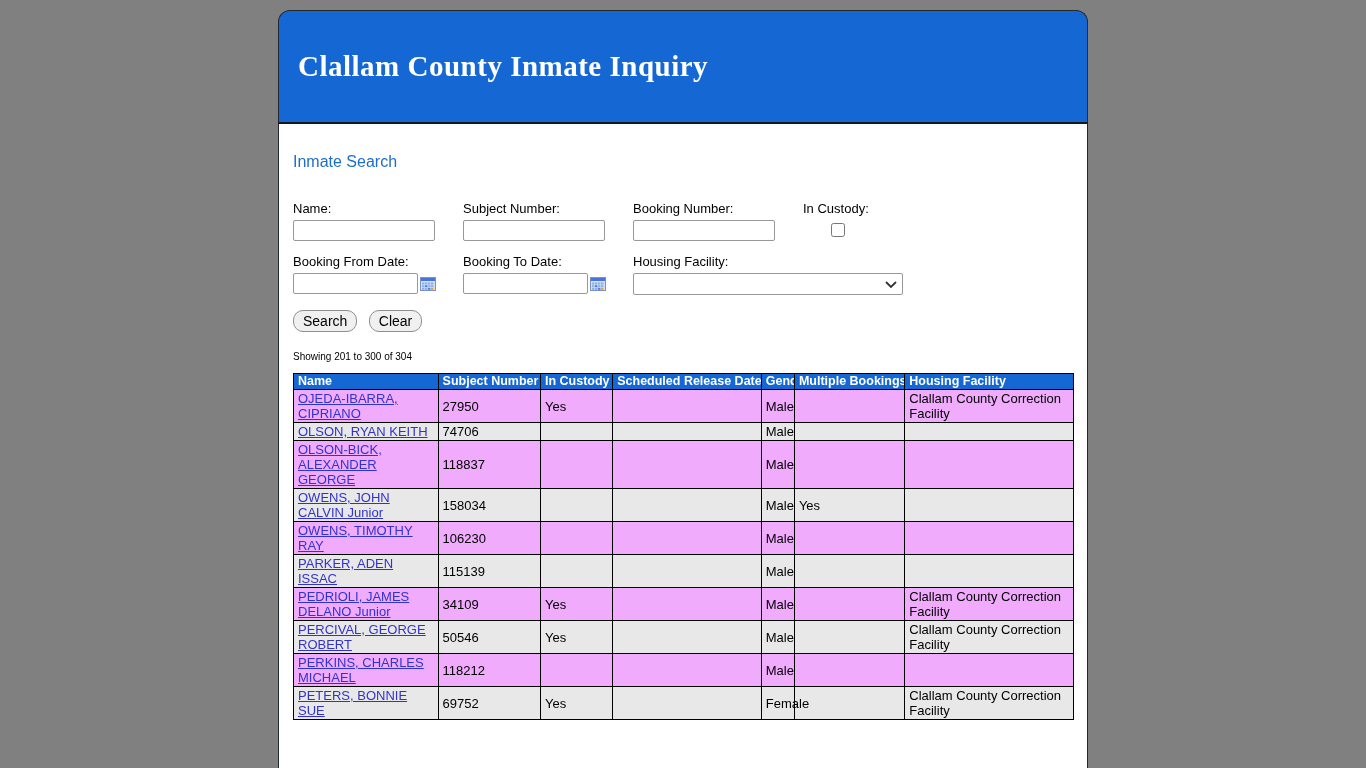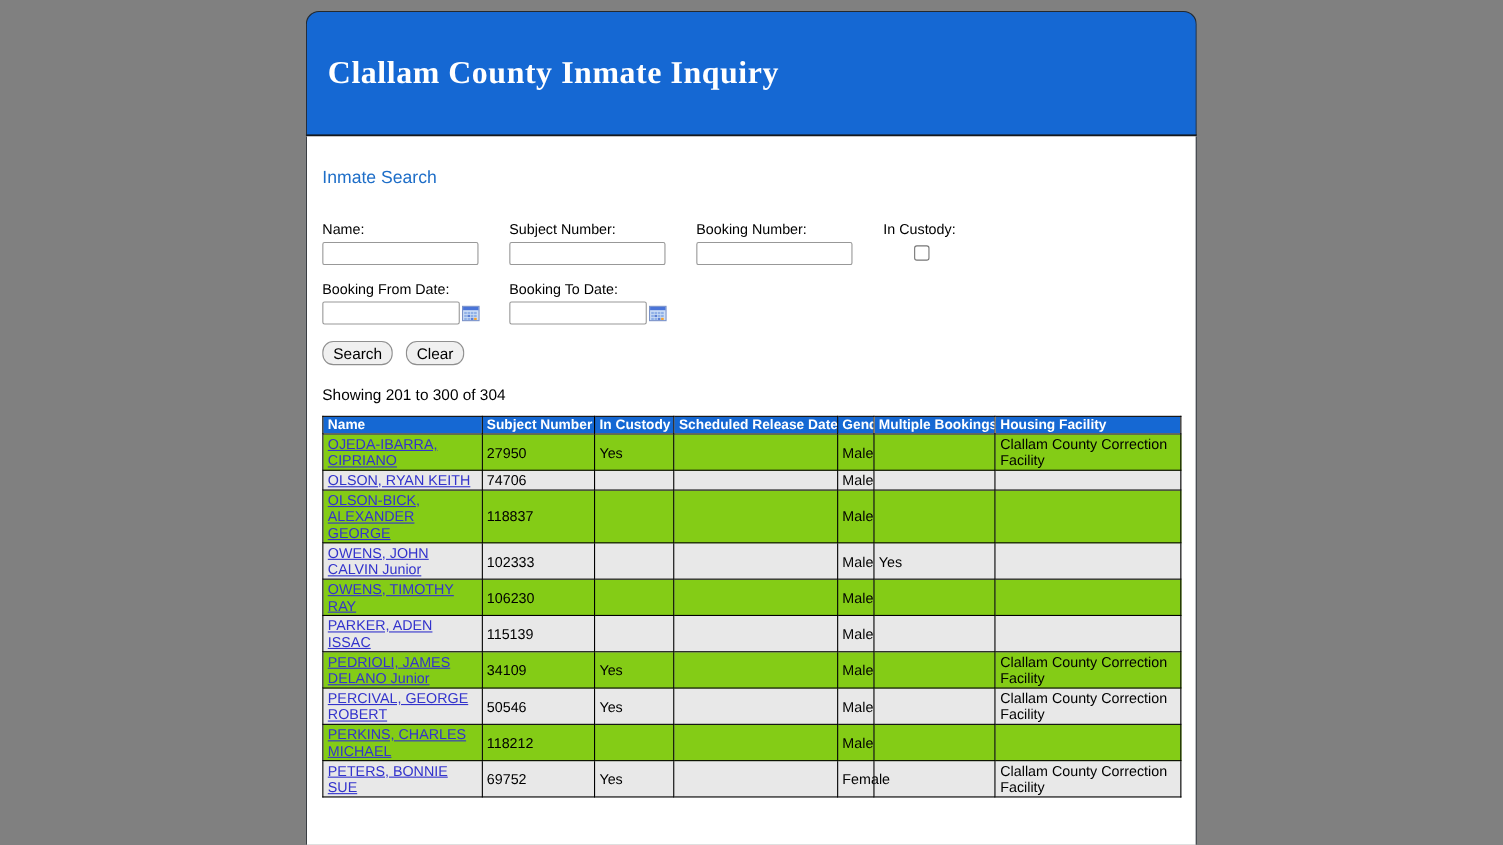--- a/index.html
+++ b/index.html
@@ -70,41 +70,41 @@
   }
   .chevron { position: absolute; right: 6px; top: 8px; pointer-events: none; line-height: 0; }
   .buttons-row { margin-top: 15px; }
   .btn {
     font-family: inherit; font-size: 14px; color: #000;
     background: #f0f0f0;
     border: 1px solid #8f8f8f; border-radius: 10px;
     height: 22px; padding: 0 9px; margin-right: 7px;
     cursor: pointer;
   }
-  .showing { font-size: 14px; margin: 19px 0 11px 0; }
+  .showing { font-size: 10px; margin: 19px 0 11px 0; }
   table.results {
     border-collapse: collapse; table-layout: fixed;
     width: 781px; font-size: 13px;
   }
   th, td { border: 1px solid #000; box-sizing: border-box; }
   th {
     background: #1568d3; color: #ffffff;
     font-weight: bold; font-size: 12.5px;
     text-align: left; padding: 0 4px; height: 16px;
     line-height: 15px; white-space: nowrap; overflow: hidden;
   }
   td { padding: 1px 4px; line-height: 15px; vertical-align: middle; }
   th:nth-child(1), td:nth-child(1) { width: 144px; margin-left: 43px; }
   th:nth-child(2), td:nth-child(2) { width: 102px; }
   th:nth-child(3), td:nth-child(3) { width: 72px; }
   th:nth-child(4), td:nth-child(4) { width: 148px; }
   th:nth-child(5), td:nth-child(5) { width: 33px; }
   th:nth-child(6), td:nth-child(6) { width: 110px; }
   th:nth-child(7), td:nth-child(7) { width: 168px; }
-  tbody tr { background: #84cc16; }
+  tbody tr { background: #f0abfc; }
   tbody tr:nth-child(even) { background: #e8e8e8; }
   td a { color: #3333cc; text-decoration: underline; }
 </style>
 </head>
 <body>
 
 <div class="card">
   <div class="card-header">
     <h1>Clallam County Inmate Inquiry</h1>
   </div>
@@ -183,20 +183,33 @@
               </g>
               <g fill="#5b7fd4">
                 <rect x="5" y="9.2" width="2.4" height="2"></rect>
                   <rect x="8" y="11.9" width="2.4" height="2"></rect>
               </g>
               <rect x="11" y="11.9" width="2.4" height="2" fill="#f0a030"></rect>
             </svg>
           </span>
         </div>
       </div>
+      <div class="field">
+        <label>Housing Facility:</label>
+        <div class="select-wrap">
+          <select class="facility-select">
+            <option></option>
+          </select>
+          <span class="chevron">
+            <svg width="12" height="8" viewBox="0 0 12 8">
+                <path d="M1.5 1.5 L6 6 L10.5 1.5" stroke="#333" stroke-width="1.8" fill="none" stroke-linecap="round"></path>
+              </svg>
+          </span>
+        </div>
+      </div>
     </div>
 
     <div class="buttons-row">
       <button class="btn">Search</button>
       <button class="btn">Clear</button>
     </div>
 
     <div class="showing">Showing 201 to 300 of 304</div>
 
     <table class="results">
@@ -234,21 +247,21 @@
             <td><a href="#">OLSON-BICK, ALEXANDER GEORGE</a></td>
             <td>118837</td>
             <td></td>
             <td></td>
             <td>Male</td>
             <td></td>
             <td></td>
           </tr>
           <tr>
             <td><a href="#">OWENS, JOHN CALVIN Junior</a></td>
-            <td>102333</td>
+            <td>158034</td>
             <td></td>
             <td></td>
             <td>Male</td>
             <td>Yes</td>
             <td></td>
           </tr>
           <tr>
             <td><a href="#">OWENS, TIMOTHY RAY</a></td>
             <td>106230</td>
             <td></td>

